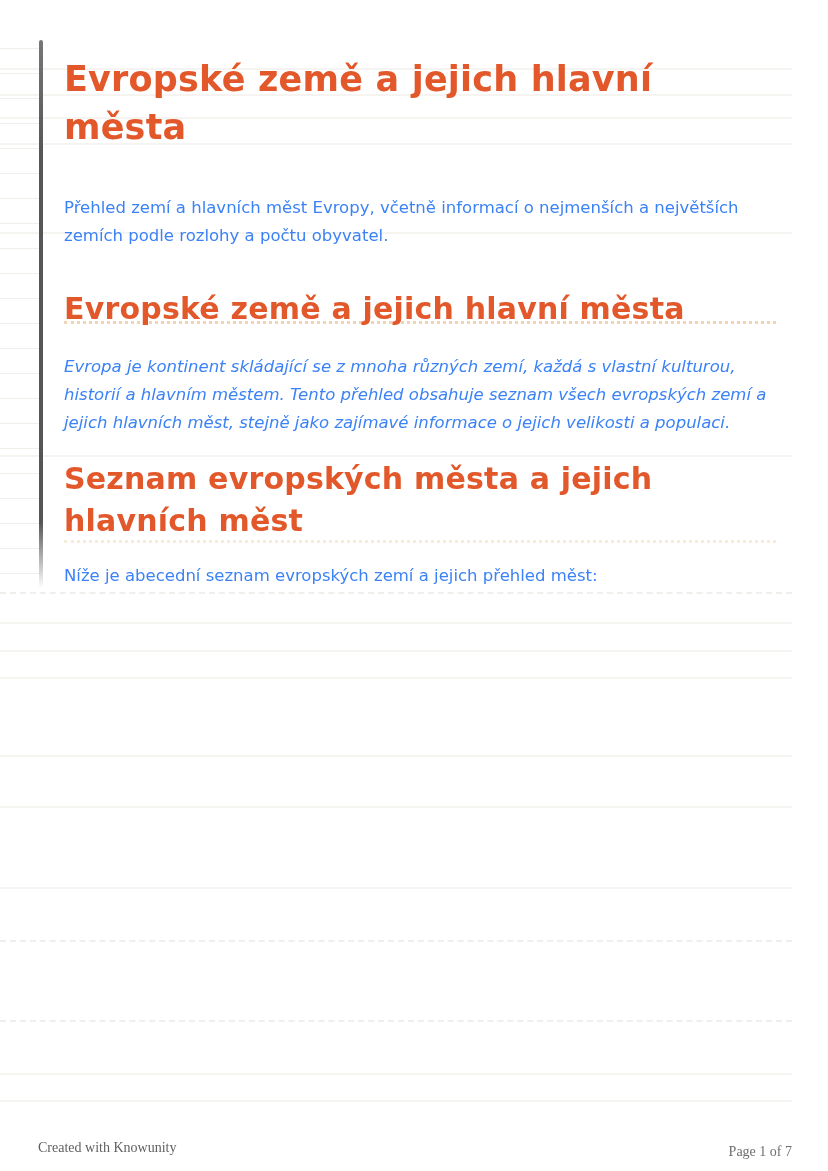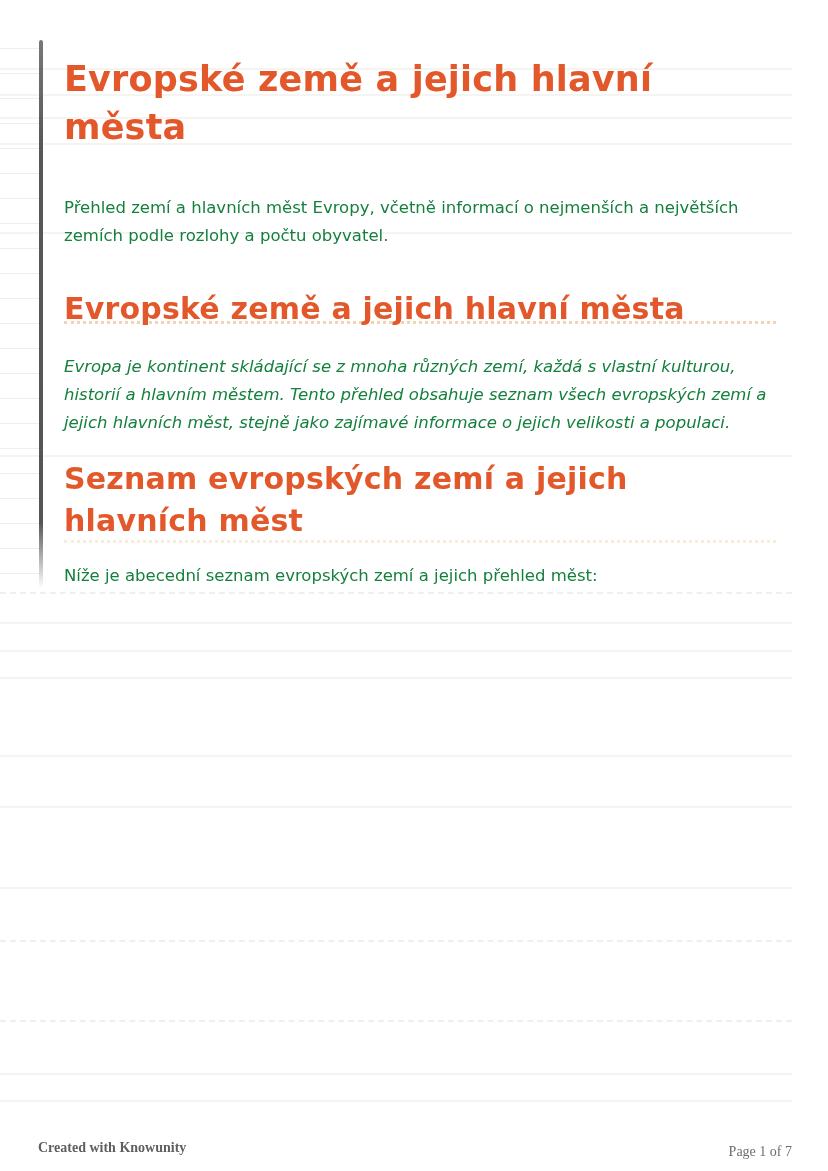--- a/index.html
+++ b/index.html
@@ -25,29 +25,29 @@
     font-size:35px;font-weight:bold;line-height:1.38;color:#e2582a;letter-spacing:.2px;
   }
   .h2{
     position:absolute;left:64px;z-index:2;
     font-size:30px;font-weight:bold;line-height:1.4;color:#e2582a;letter-spacing:.2px;
   }
   .h2-1{top:288px;width:710px;}
   .h2-2{top:458px;width:710px;}
   .para{
     position:absolute;left:64px;width:710px;z-index:2;
-    font-size:16.5px;line-height:28px;color:#15803d;
+    font-size:16.5px;line-height:28px;color:#3b82f6;
   }
   .para-1{top:194px;}
   .para-2{top:353px;font-style:italic;}
   .para-3{top:562px;}
   .footer-left{
     position:absolute;left:38px;top:1140px;z-index:2;
     font-family:"Liberation Serif","DejaVu Serif",serif;
-    font-size:14px;font-weight:bold;color:#5f5f5f;
+    font-size:14px;font-weight:normal;color:#5f5f5f;
   }
   .footer-right{
     position:absolute;right:36px;top:1144px;z-index:2;
     font-family:"Liberation Serif","DejaVu Serif",serif;
     font-size:14px;color:#6e6e6e;text-align:right;
   }
 </style>
 </head>
 <body>
 
@@ -98,17 +98,17 @@
 <div class="dotted-underline dotted-orange" style="top:321px;"></div>
 <div class="dotted-underline dotted-tan" style="top:540px;"></div>
 
 <div class="h1">Evropské země a jejich hlavní města</div>
 
 <div class="para para-1">Přehled zemí a hlavních měst Evropy, včetně informací o nejmenších a největších zemích podle rozlohy a počtu obyvatel.</div>
 
 <div class="h2 h2-1">Evropské země a jejich hlavní města</div>
 <div class="para para-2">Evropa je kontinent skládající se z mnoha různých zemí, každá s vlastní kulturou, historií a hlavním městem. Tento přehled obsahuje seznam všech evropských zemí a jejich hlavních měst, stejně jako zajímavé informace o jejich velikosti a populaci.</div>
 
-<div class="h2 h2-2">Seznam evropských zemí a jejich hlavních měst</div>
+<div class="h2 h2-2">Seznam evropských města a jejich hlavních měst</div>
 <div class="para para-3">Níže je abecední seznam evropských zemí a jejich přehled měst:</div>
 
 <div class="footer-left">Created with Knowunity</div>
 <div class="footer-right">Page 1 of 7</div>
 
 </body></html>

